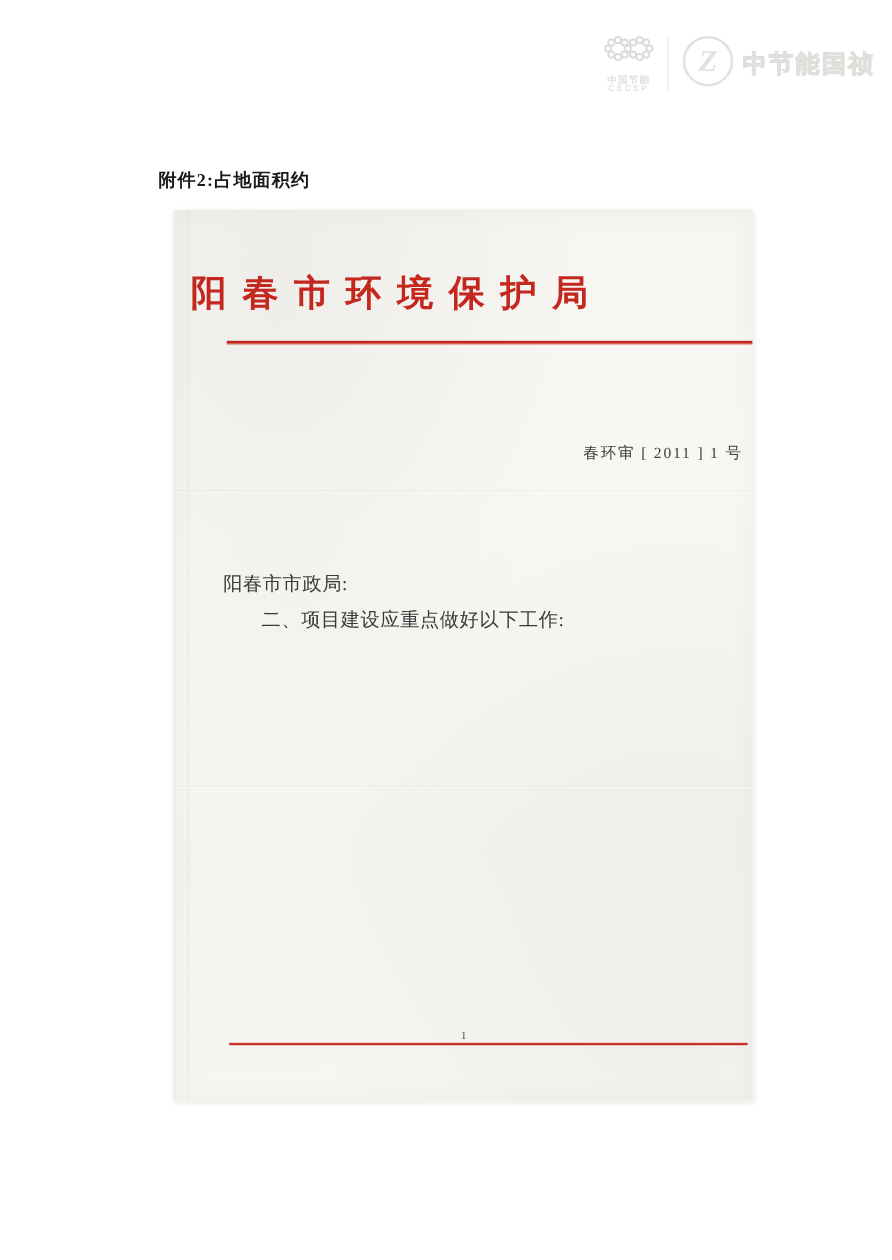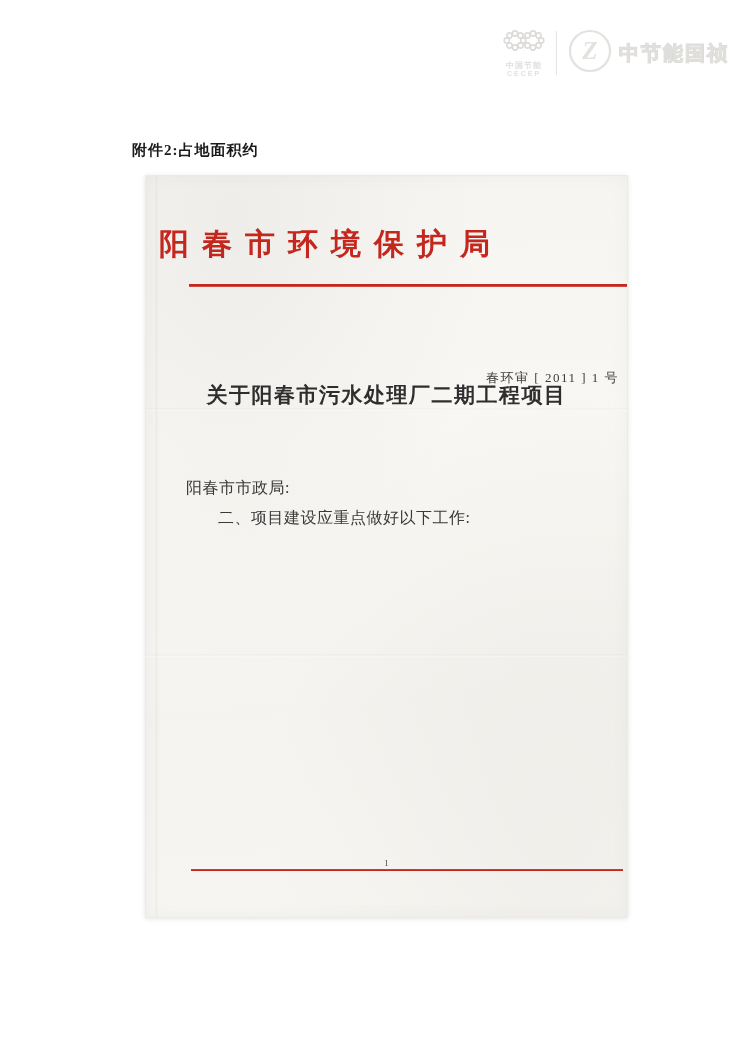--- a/index.html
+++ b/index.html
@@ -140,21 +140,20 @@
   <div class="crease c1"></div>
   <div class="crease c2"></div>
   <div class="crease-v"></div>
 
   <div class="agency-name">阳春市环境保护局</div>
   <div class="red-rule"></div>
 
   <div class="doc-number">春环审 [ 2011 ] 1 号</div>
 
   <div class="doc-title">
-    <div>关于阳春市污水处理厂二期工程项目</div>
   </div>
 
   <div class="doc-body">
     <p class="salutation">阳春市市政局:</p>
     <p class="indent">二、项目建设应重点做好以下工作:</p>
   </div>
 
   <div class="page-number">1</div>
   <div class="footer-rule"></div>
 </div>

